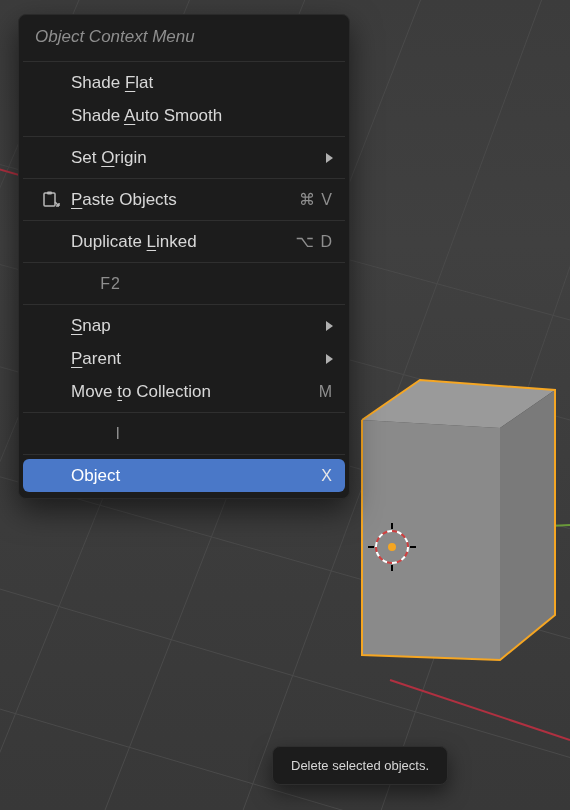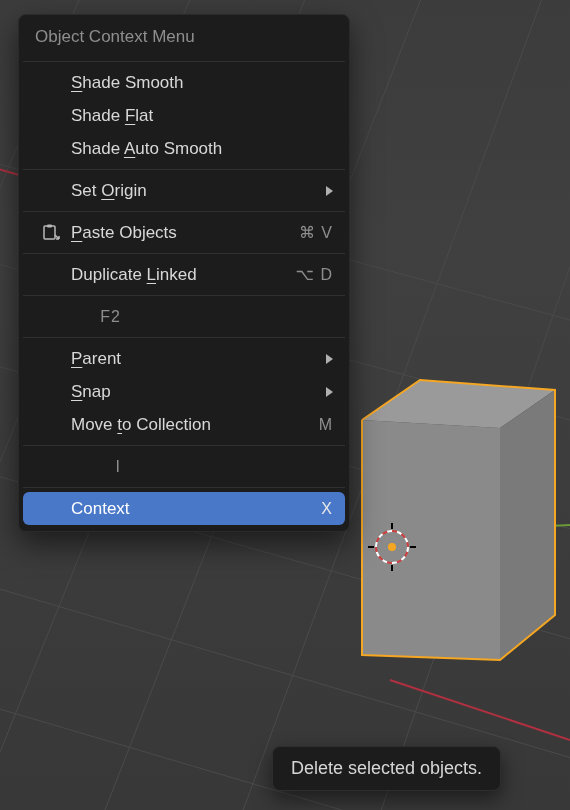--- a/index.html
+++ b/index.html
@@ -33,20 +33,21 @@
     width: 332px;
     background: #1c1c1c;
     border: 1px solid #2a2a2a;
     border-radius: 8px;
     padding: 0 4px 6px 4px;
     box-shadow: 0 12px 30px rgba(0,0,0,0.55);
   }
   .ctx-title {
     padding: 12px 12px 10px 12px;
     color: #8e8e8e;
+    font-style: italic;
   }
   .sep {
     height: 1px;
     background: #2f2f2f;
     margin: 4px 0 4px 0;
   }
   .item {
     display: flex;
     align-items: center;
     height: 33px;
@@ -99,21 +100,21 @@
   
   .tooltip {
     position: absolute;
     left: 272px;
     top: 746px;
     background: #1c1c1c;
     border: 1px solid #2e2e2e;
     color: #d6d6d6;
     padding: 11px 18px;
     border-radius: 8px;
-    font-size: 18px;
+    font-size: 13px;
     box-shadow: 0 8px 20px rgba(0,0,0,0.5);
   }
 
   .triangle-right {
     width: 0; height: 0;
     border-top: 5px solid transparent;
     border-bottom: 5px solid transparent;
     border-left: 7px solid #b0b0b0;
   }
 </style>
@@ -174,24 +175,20 @@
     </g>
   </svg>
 </div>
 
 <div class="ctx-menu">
   <div class="ctx-title">Object Context Menu</div>
   <div id="menu-body">
       <div class="sep"></div>
       <div class="item">
         <div class="icon-slot"></div>
-        <div class="label"><span class="ul">S</span>hade Smooth</div>
-      </div>
-      <div class="item">
-        <div class="icon-slot"></div>
         <div class="label">Shade <span class="ul">F</span>lat</div>
       </div>
       <div class="item">
         <div class="icon-slot"></div>
         <div class="label">Shade <span class="ul">A</span>uto Smooth</div>
       </div>
       <div class="sep"></div>
       <div class="item">
         <div class="icon-slot"></div>
         <div class="label">Set <span class="ul">O</span>rigin</div>
@@ -218,44 +215,44 @@
         <div class="shortcut">⌥ D</div>
       </div>
       <div class="sep"></div>
       <div class="item">
         <div class="icon-slot"></div>
         <div class="shortcut">F2</div>
       </div>
       <div class="sep"></div>
       <div class="item">
         <div class="icon-slot"></div>
+        <div class="label"><span class="ul">S</span>nap</div>
+        <div class="sub-arrow">
+          <div class="triangle-right"></div>
+        </div>
+      </div>
+      <div class="item">
+        <div class="icon-slot"></div>
         <div class="label"><span class="ul">P</span>arent</div>
         <div class="sub-arrow">
           <div class="triangle-right"></div>
         </div>
       </div>
       <div class="item">
         <div class="icon-slot"></div>
-        <div class="label"><span class="ul">S</span>nap</div>
-        <div class="sub-arrow">
-          <div class="triangle-right"></div>
-        </div>
-      </div>
-      <div class="item">
-        <div class="icon-slot"></div>
         <div class="label">Move <span class="ul">t</span>o Collection</div>
         <div class="shortcut">M</div>
       </div>
       <div class="sep"></div>
       <div class="item">
         <div class="icon-slot"></div>
         <div class="shortcut">I</div>
       </div>
       <div class="sep"></div>
       <div class="item selected">
         <div class="icon-slot"></div>
-        <div class="label">Context</div>
+        <div class="label">Object</div>
         <div class="shortcut">X</div>
       </div>
     </div>
 </div>
 
 <div class="tooltip">Delete selected objects.</div>
 
 </body></html>

